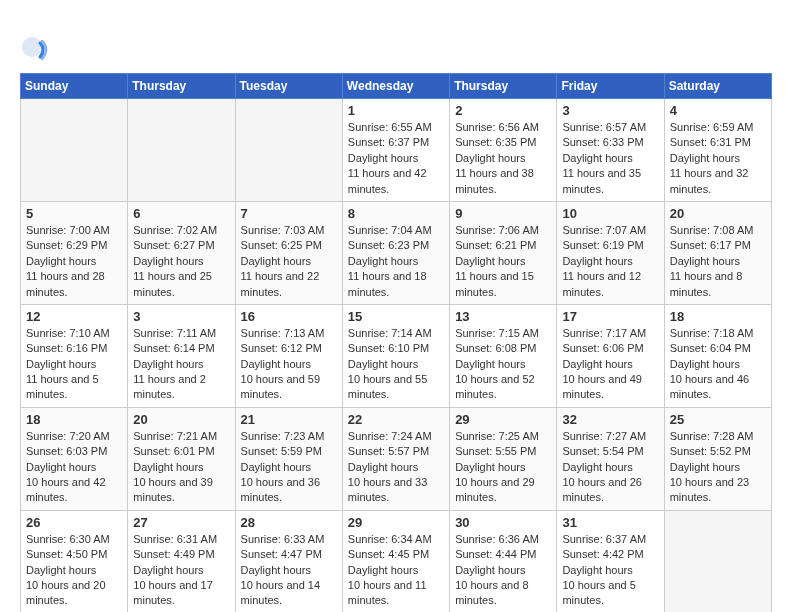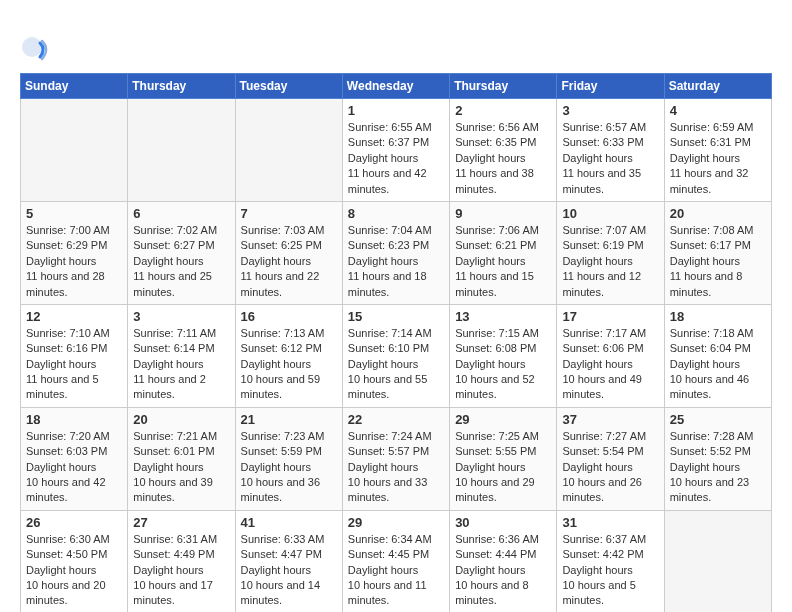--- a/index.html
+++ b/index.html
@@ -223,39 +223,39 @@
           </td>
           <td>
             <span class="day-num">22</span>
             <div class="day-info">Sunrise: 7:24 AM<br>Sunset: 5:57 PM<br>Daylight hours<br>10 hours and 33 minutes.</div>
           </td>
           <td>
             <span class="day-num">29</span>
             <div class="day-info">Sunrise: 7:25 AM<br>Sunset: 5:55 PM<br>Daylight hours<br>10 hours and 29 minutes.</div>
           </td>
           <td>
-            <span class="day-num">37</span>
+            <span class="day-num">32</span>
             <div class="day-info">Sunrise: 7:27 AM<br>Sunset: 5:54 PM<br>Daylight hours<br>10 hours and 26 minutes.</div>
           </td>
           <td>
             <span class="day-num">25</span>
             <div class="day-info">Sunrise: 7:28 AM<br>Sunset: 5:52 PM<br>Daylight hours<br>10 hours and 23 minutes.</div>
           </td>
         </tr>
         <tr>
           <td>
             <span class="day-num">26</span>
             <div class="day-info">Sunrise: 6:30 AM<br>Sunset: 4:50 PM<br>Daylight hours<br>10 hours and 20 minutes.</div>
           </td>
           <td>
             <span class="day-num">27</span>
             <div class="day-info">Sunrise: 6:31 AM<br>Sunset: 4:49 PM<br>Daylight hours<br>10 hours and 17 minutes.</div>
           </td>
           <td>
-            <span class="day-num">41</span>
+            <span class="day-num">28</span>
             <div class="day-info">Sunrise: 6:33 AM<br>Sunset: 4:47 PM<br>Daylight hours<br>10 hours and 14 minutes.</div>
           </td>
           <td>
             <span class="day-num">29</span>
             <div class="day-info">Sunrise: 6:34 AM<br>Sunset: 4:45 PM<br>Daylight hours<br>10 hours and 11 minutes.</div>
           </td>
           <td>
             <span class="day-num">30</span>
             <div class="day-info">Sunrise: 6:36 AM<br>Sunset: 4:44 PM<br>Daylight hours<br>10 hours and 8 minutes.</div>
           </td>

